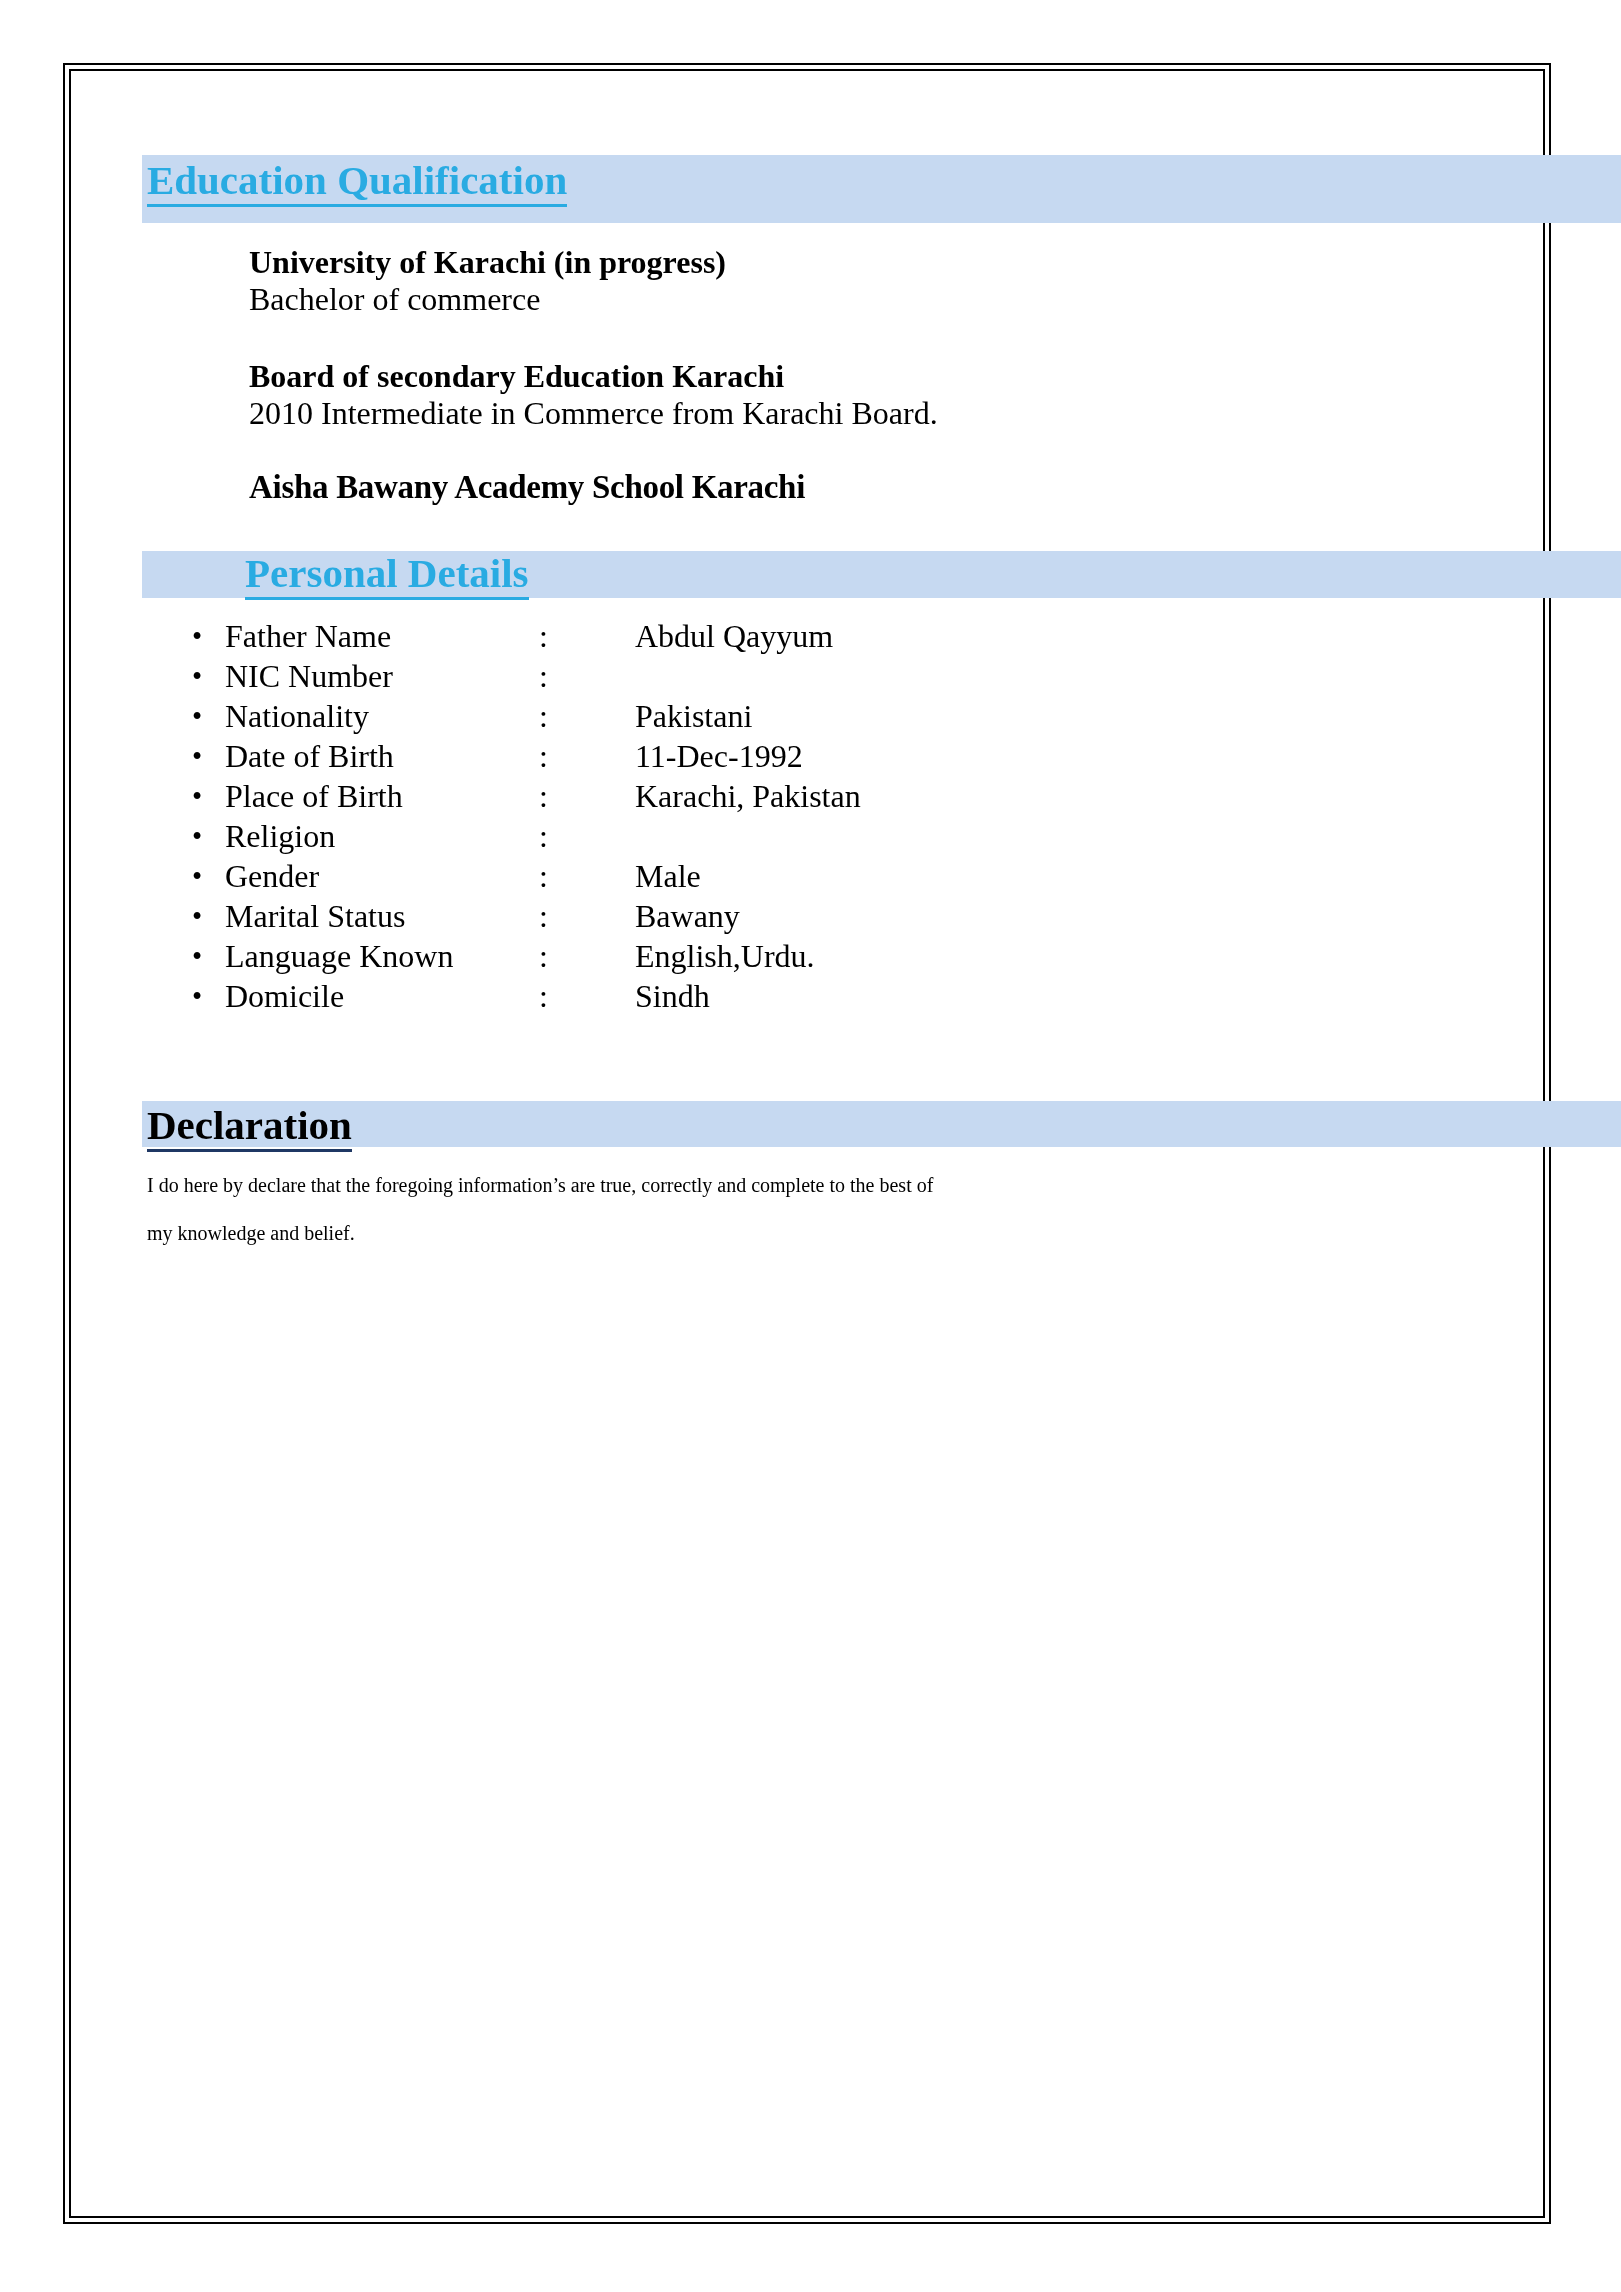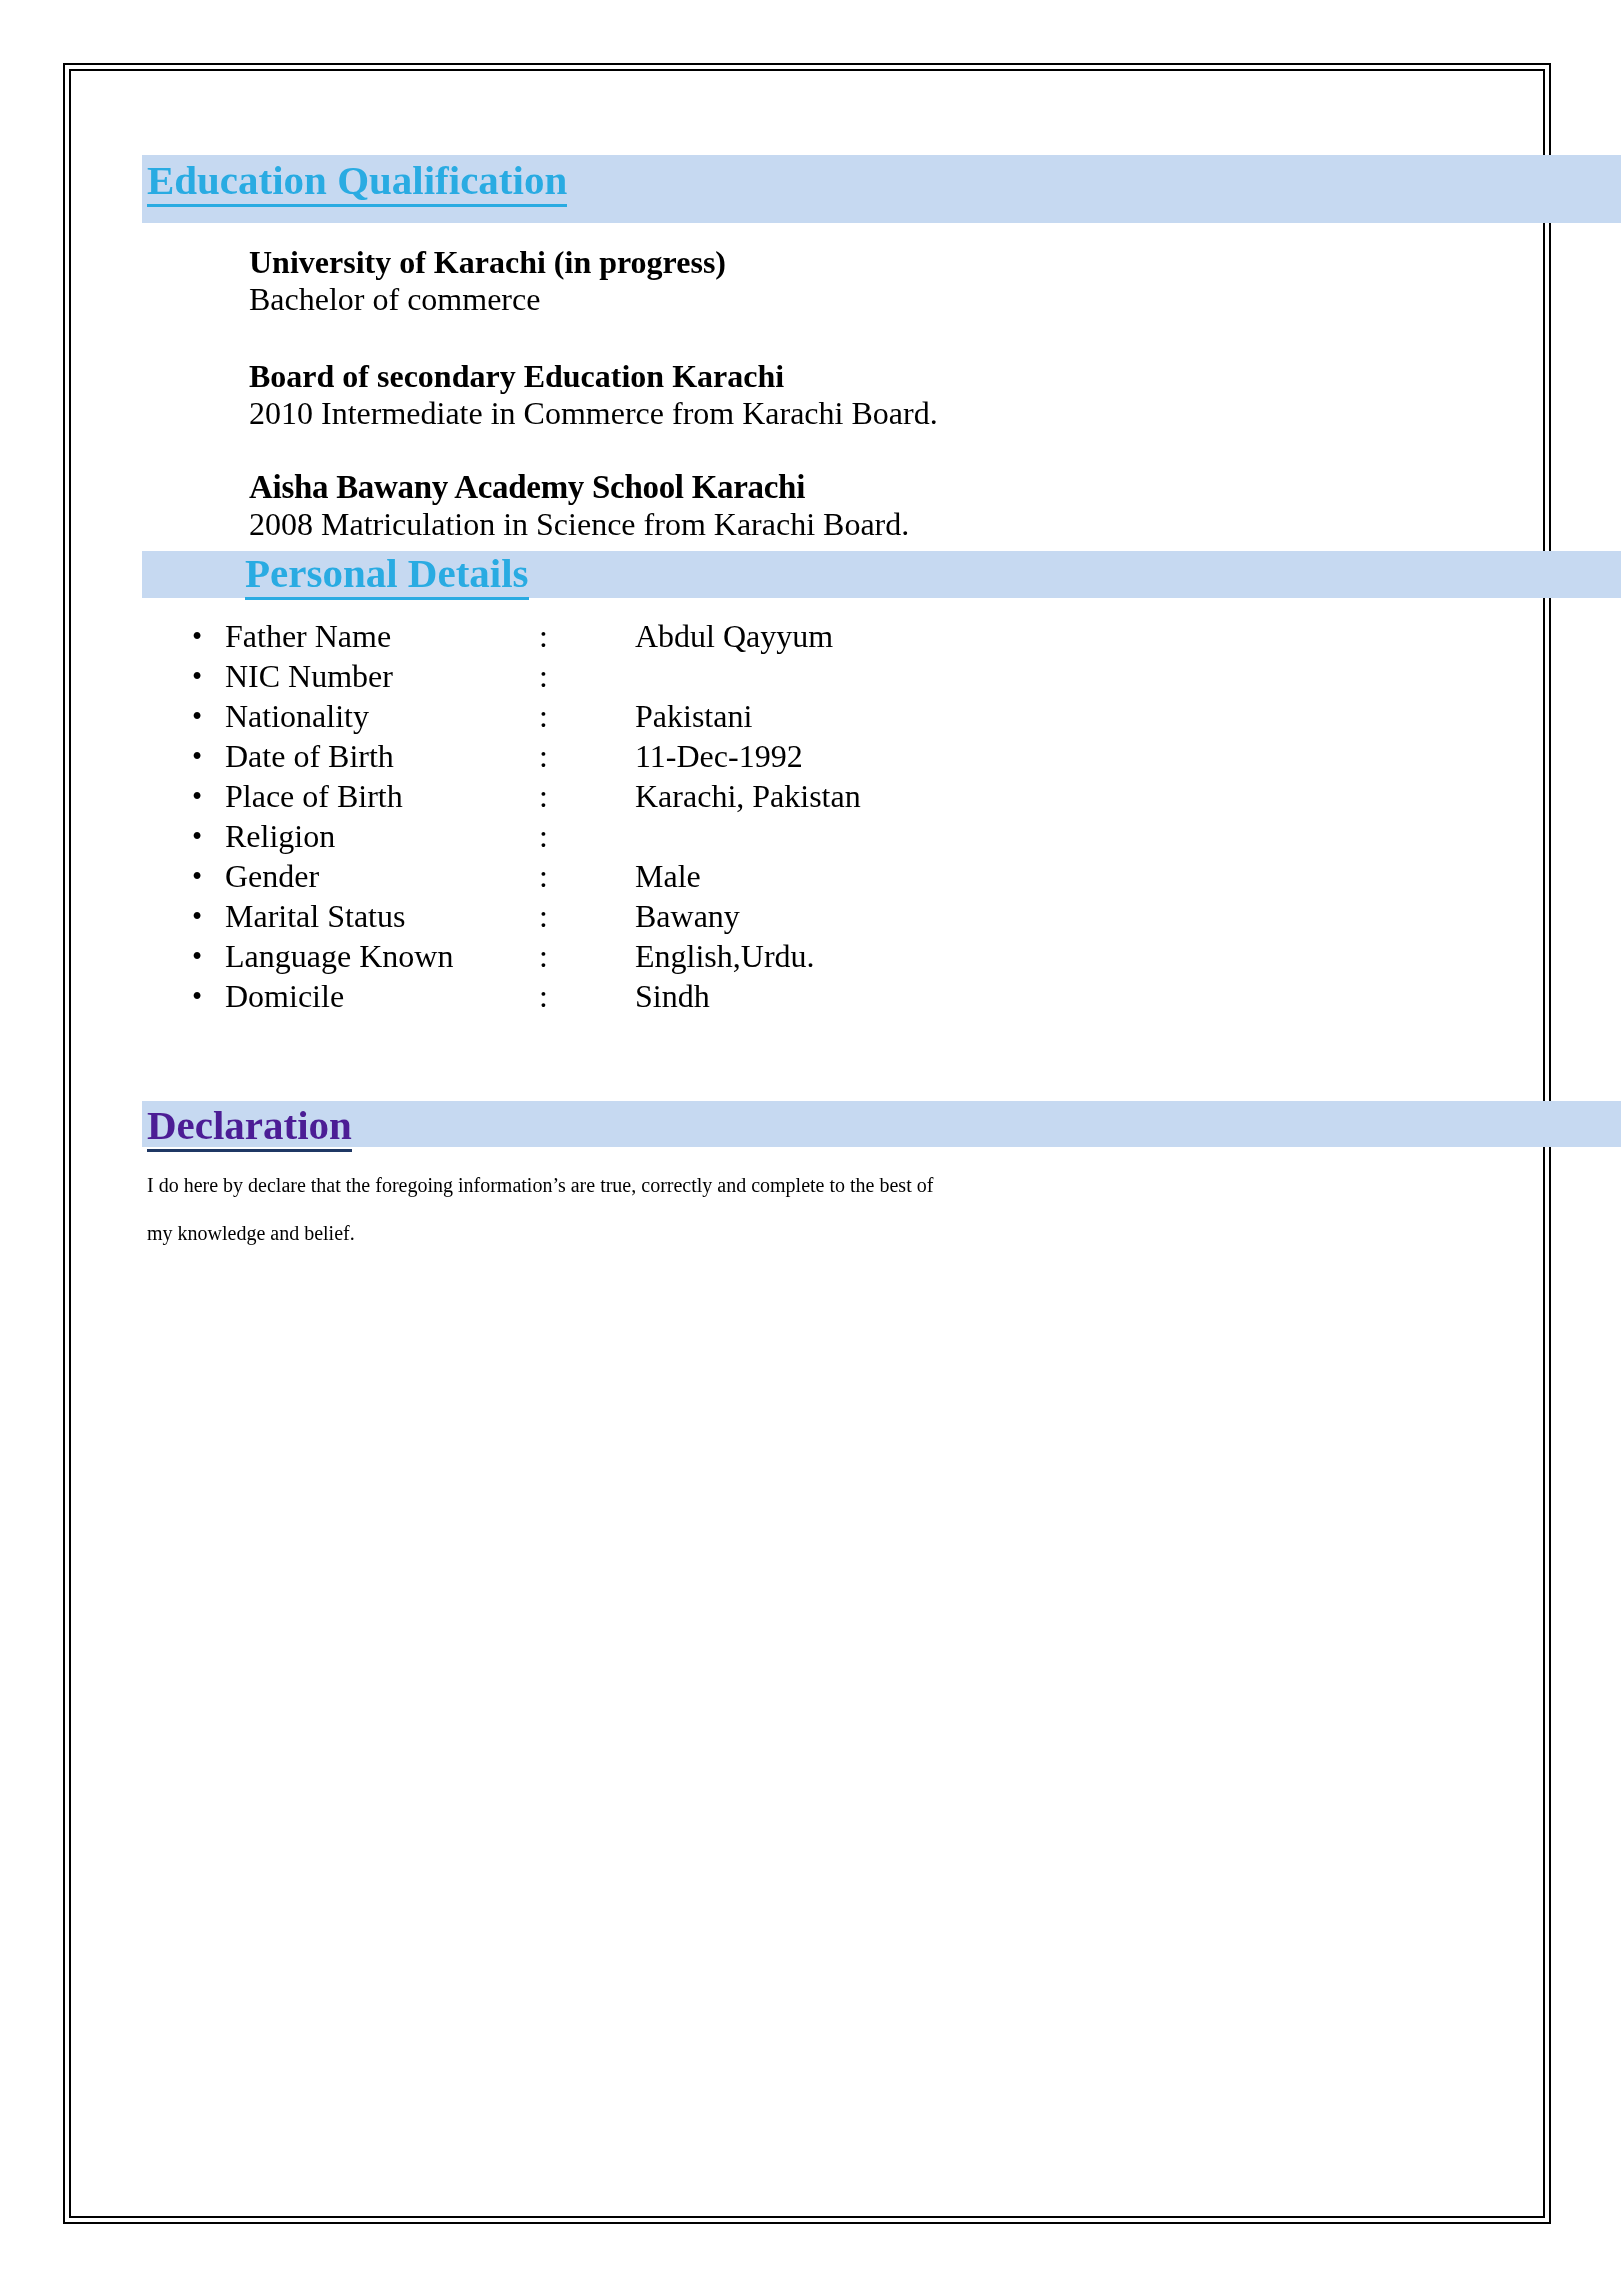--- a/index.html
+++ b/index.html
@@ -54,21 +54,21 @@
     font-weight: bold;
     line-height: 45px;
     padding-bottom: 1px;
     white-space: nowrap;
   }
   .heading.cyan {
     color: #29ABE2;
     border-bottom: 3.9px solid #29ABE2;
   }
   .heading.navy {
-    color: #4c1d95;
+    color: #000000;
     border-bottom: 3.9px solid #1F3864;
   }
   .bar-education .heading   { margin: 2.9px 0 0 4.9px; }
   .bar-personal .heading    { margin: 0 12px 0 103px; }
   .bar-declaration .heading { margin: 2px 0 0 4.9px; }
 
   
   .edu-entry {
     position: absolute;
     left: 249px;
@@ -126,21 +126,20 @@
     <div class="edu-detail">Bachelor of commerce</div>
   </div>
 
   <div class="edu-entry edu-entry-2">
     <div class="edu-title">Board of secondary Education Karachi</div>
     <div class="edu-detail">2010 Intermediate in Commerce from Karachi Board.</div>
   </div>
 
   <div class="edu-entry edu-entry-3">
     <div class="edu-title small">Aisha Bawany Academy School Karachi</div>
-    <div class="edu-detail">2008 Matriculation in Science from Karachi Board.</div>
   </div>
 
   <div class="section-bar bar-personal">
     <span class="heading cyan">Personal Details</span>
   </div>
 
   <div class="personal-list">
     <div class="p-row">
       <span class="p-bullet">•</span>
       <span class="p-label">Father Name</span>

